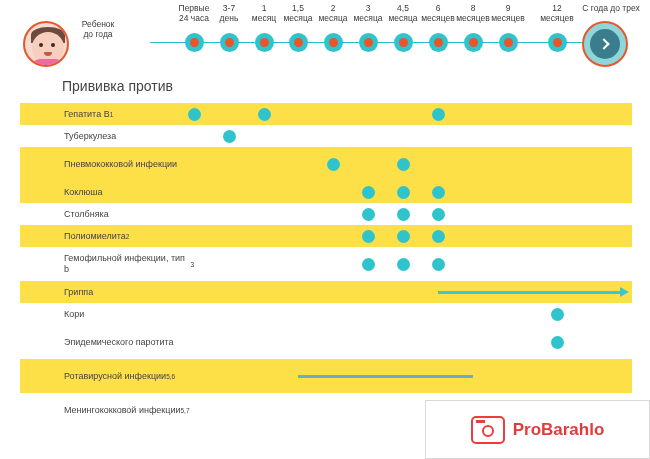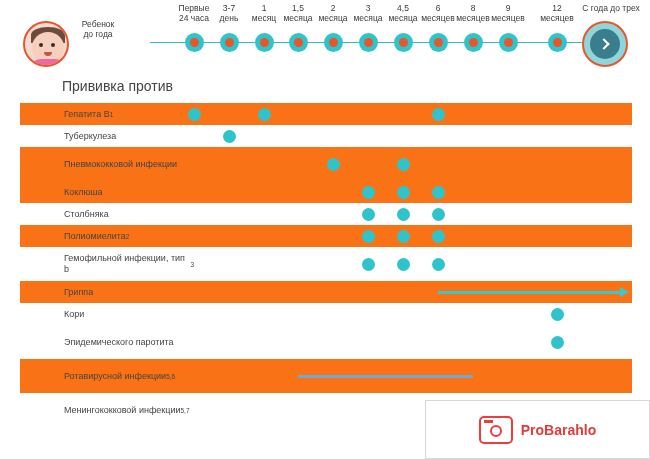--- a/index.html
+++ b/index.html
@@ -90,21 +90,21 @@
     position:absolute; left:62px; top:78px;
     font-size:14px; color:#444;
   }
 
   
   .rows { position:absolute; left:20px; top:103px; width:612px; }
   .row {
     position:relative; width:612px; height:22px;
   }
   .row.tall { height:34px; }
-  .row.shaded { background:#f97316; }
+  .row.shaded { background:#fde047; }
   .row-label {
     position:absolute; left:44px; top:0; height:100%;
     display:flex; align-items:center;
     font-size:9px; color:#444; line-height:11px;
     width:130px;
   }
   .row-label sup { font-size:6.5px; }
 
   .dot {
     position:absolute; width:13px; height:13px; border-radius:50%;
@@ -135,21 +135,21 @@
   }
   .wm-icon .lens {
     position:absolute; left:50%; top:50%; width:12px; height:12px;
     margin-left:-6px; margin-top:-5px; border-radius:50%;
     border:2.5px solid #ee3b3b;
   }
   .wm-icon .bar1 {
     position:absolute; left:3px; top:2px; width:9px; height:3px;
     background:#ee3b3b;
   }
-  .wm-text { font-size:14px; font-weight:bold; color:#e23b3b; }
+  .wm-text { font-size:17px; font-weight:bold; color:#e23b3b; }
 </style>
 </head>
 <body>
 
 <div id="wrap">
 
   <div class="header">
     <div class="hdr-label first">Ребенок<br>до года</div>
     <div class="hdr-label last">С года до трех</div>
 

